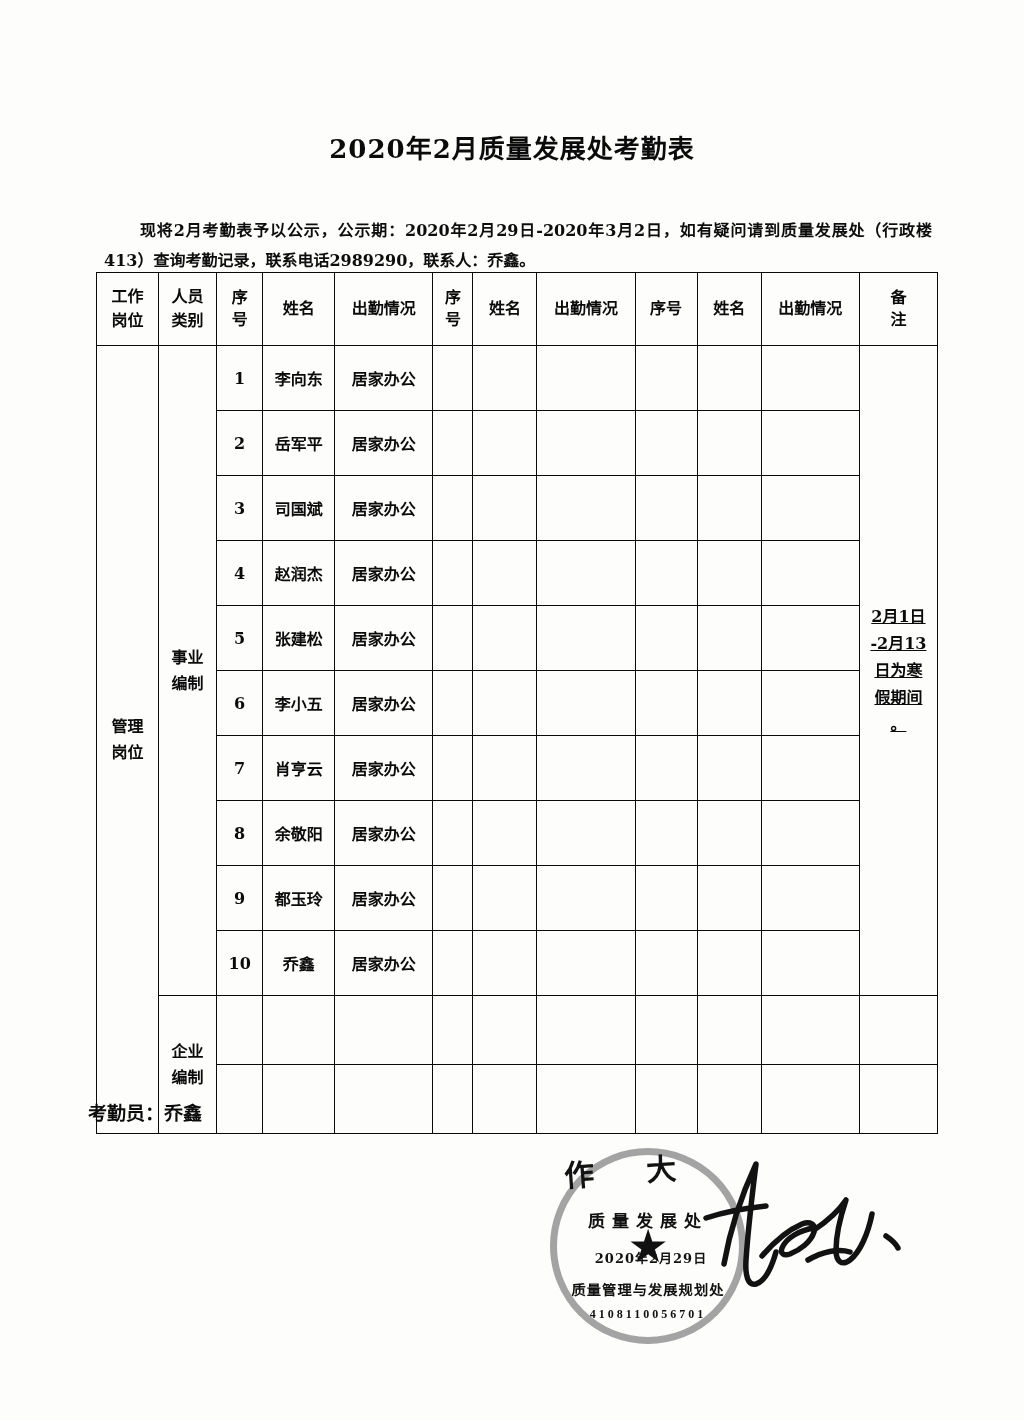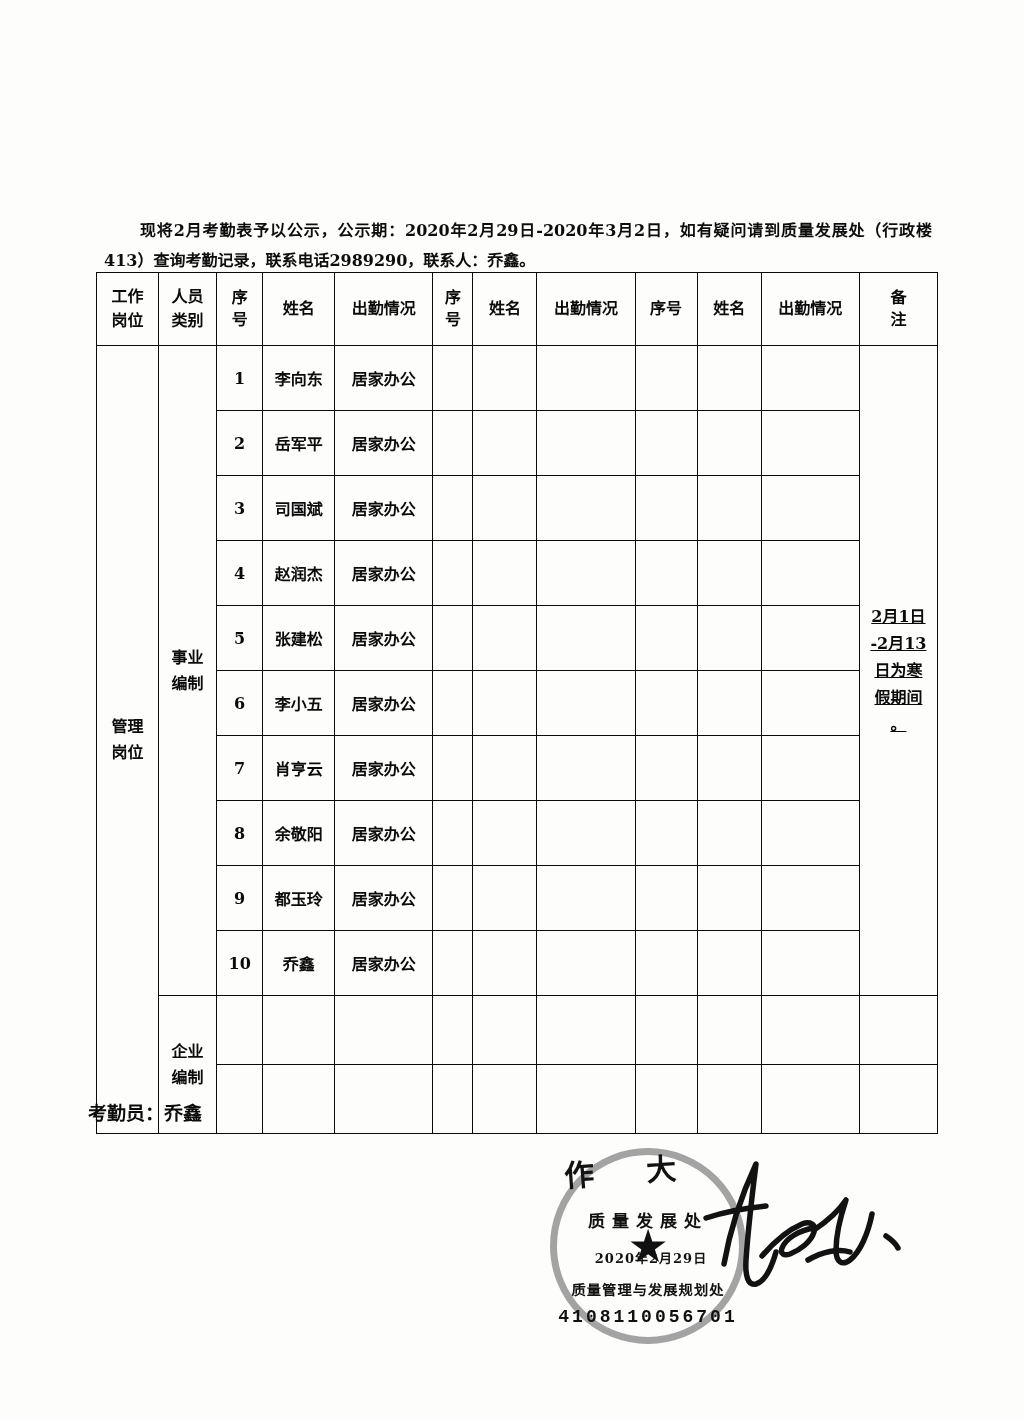--- a/index.html
+++ b/index.html
@@ -167,25 +167,25 @@
     letter-spacing: 1px;
     color: #111111;
     font-family: "DejaVu Serif", "Liberation Serif", serif;
     transform: scaleX(1.02);
   }
   .seal-code {
     position: absolute;
     left: 0; right: 0;
     top: 152px;
     text-align: center;
-    font-size: 18px;
+    font-size: 12px;
     font-weight: 700;
     letter-spacing: 3px;
     color: #111111;
-    font-family: Liberation Mono, monospace;
+    font-family: Liberation Serif, serif;
   }
   .stamp-date {
     position: absolute;
     left: 6px;
     top: 108px;
     width: 210px;
     text-align: center;
     font-size: 13px;
     font-weight: 700;
     letter-spacing: 1px;
@@ -209,20 +209,21 @@
     top: 4px;
     width: 230px;
     height: 160px;
   }
 </style>
 </head>
 <body>
 
 <div class="page">
 
+  <div class="doc-title">2020年2月质量发展处考勤表</div>
 
   <p class="intro">现将2月考勤表予以公示，公示期：2020年2月29日-2020年3月2日，如有疑问请到质量发展处（行政楼413）查询考勤记录，联系电话2989290，联系人：乔鑫。</p>
 
   <div class="table-wrap">
     <table class="attendance">
       <colgroup>
         <col style="width:62px">
         <col style="width:58px">
         <col style="width:46px">
         <col style="width:72px">

